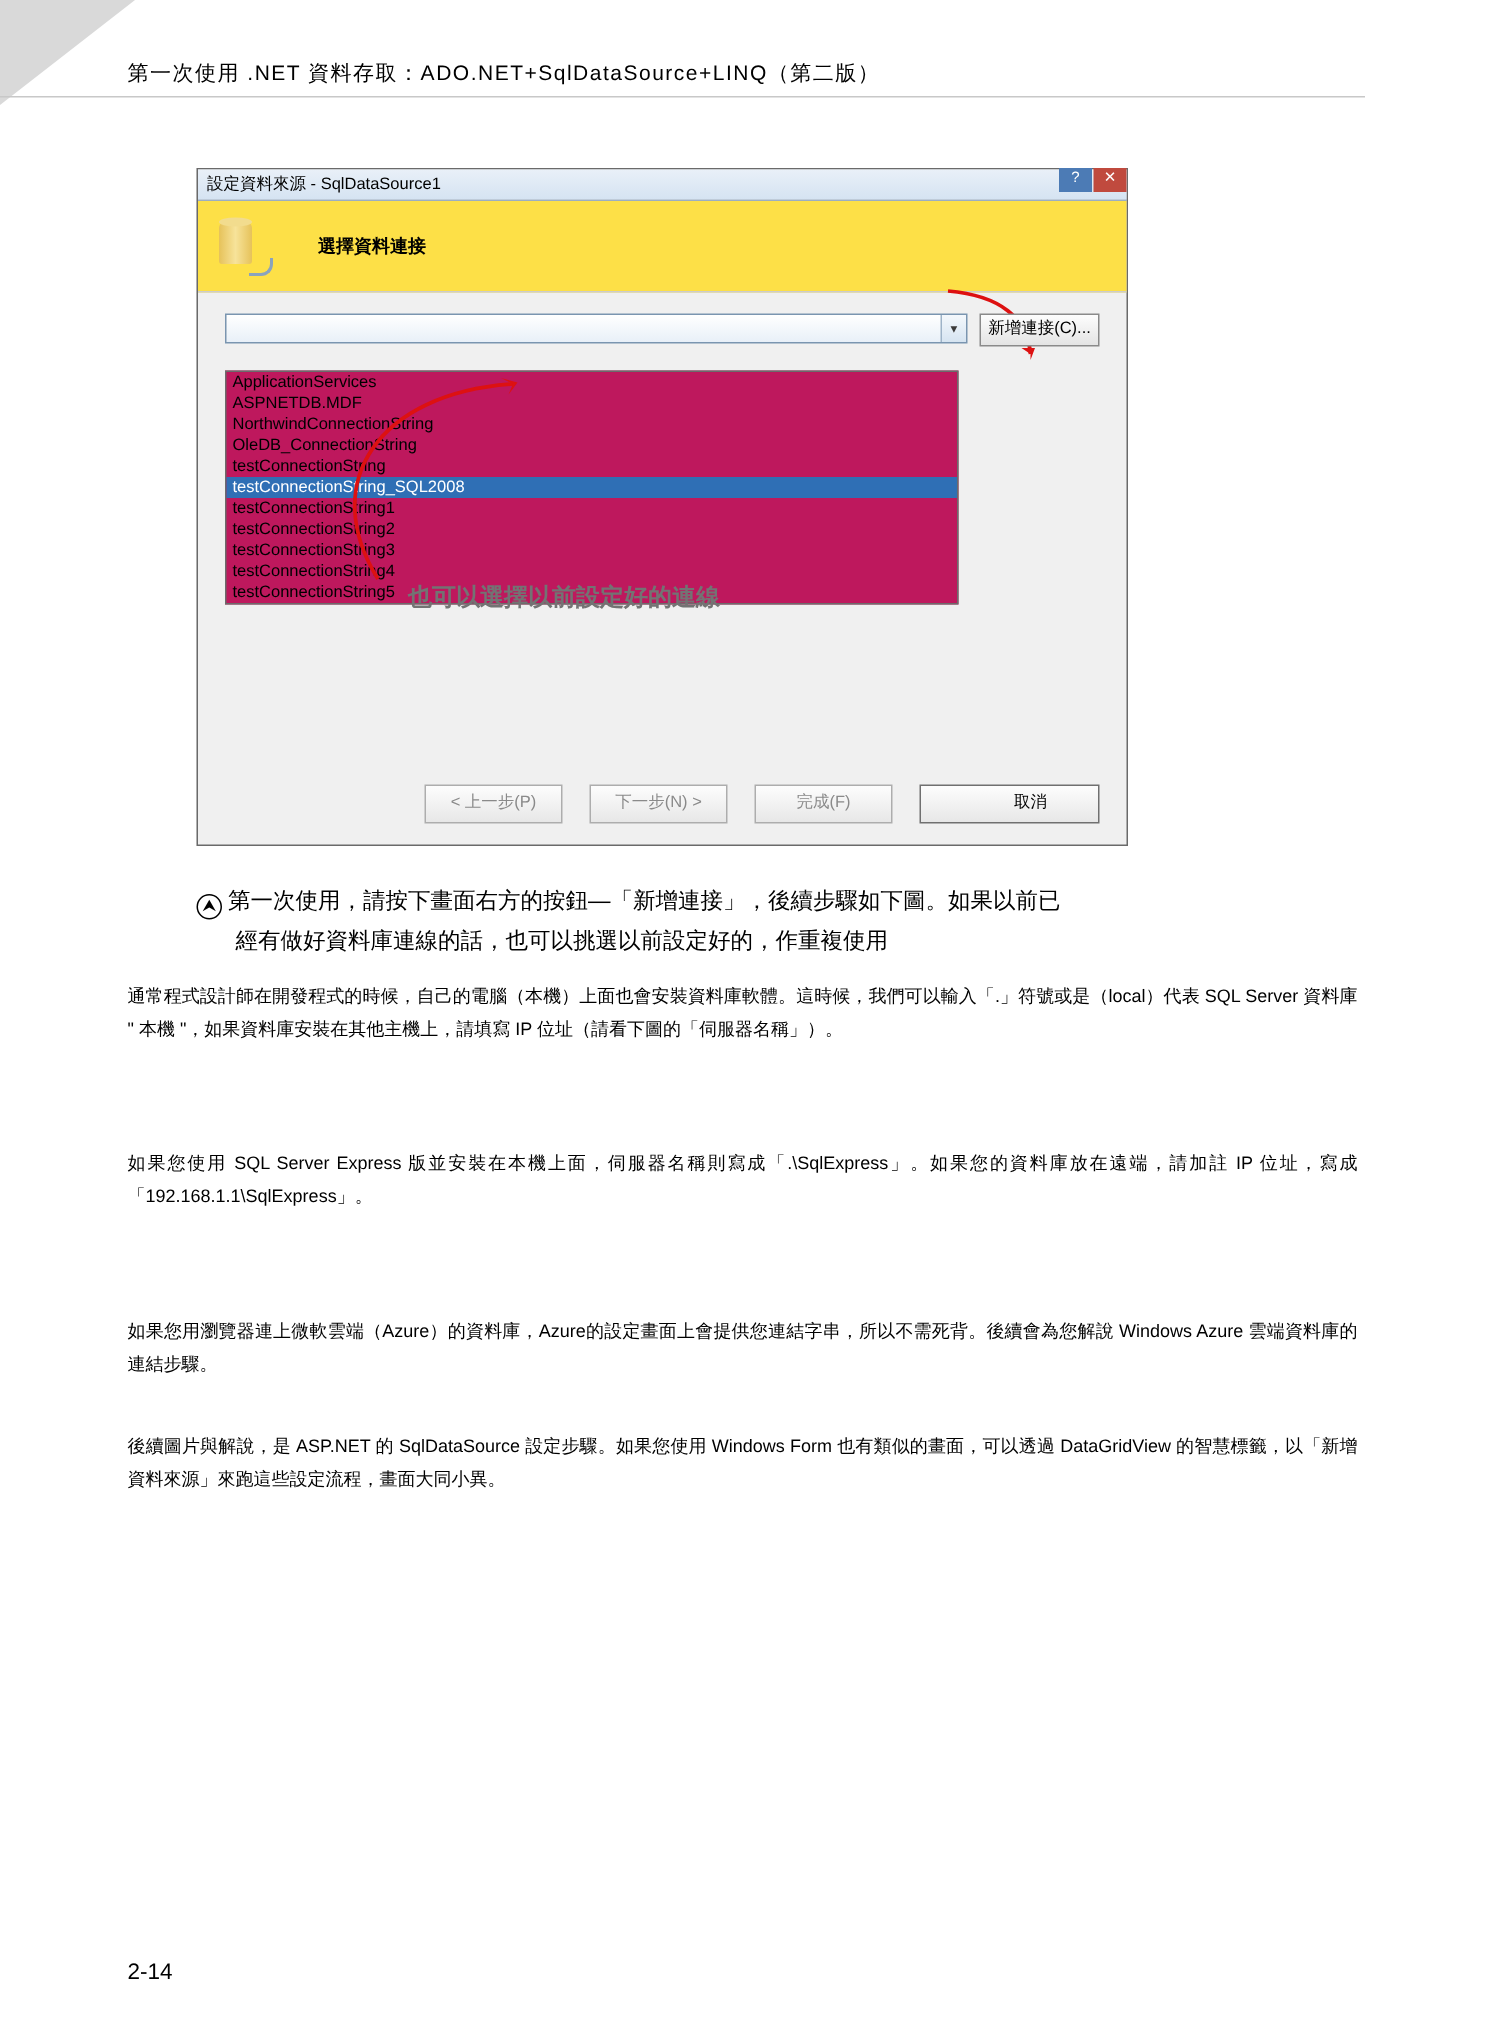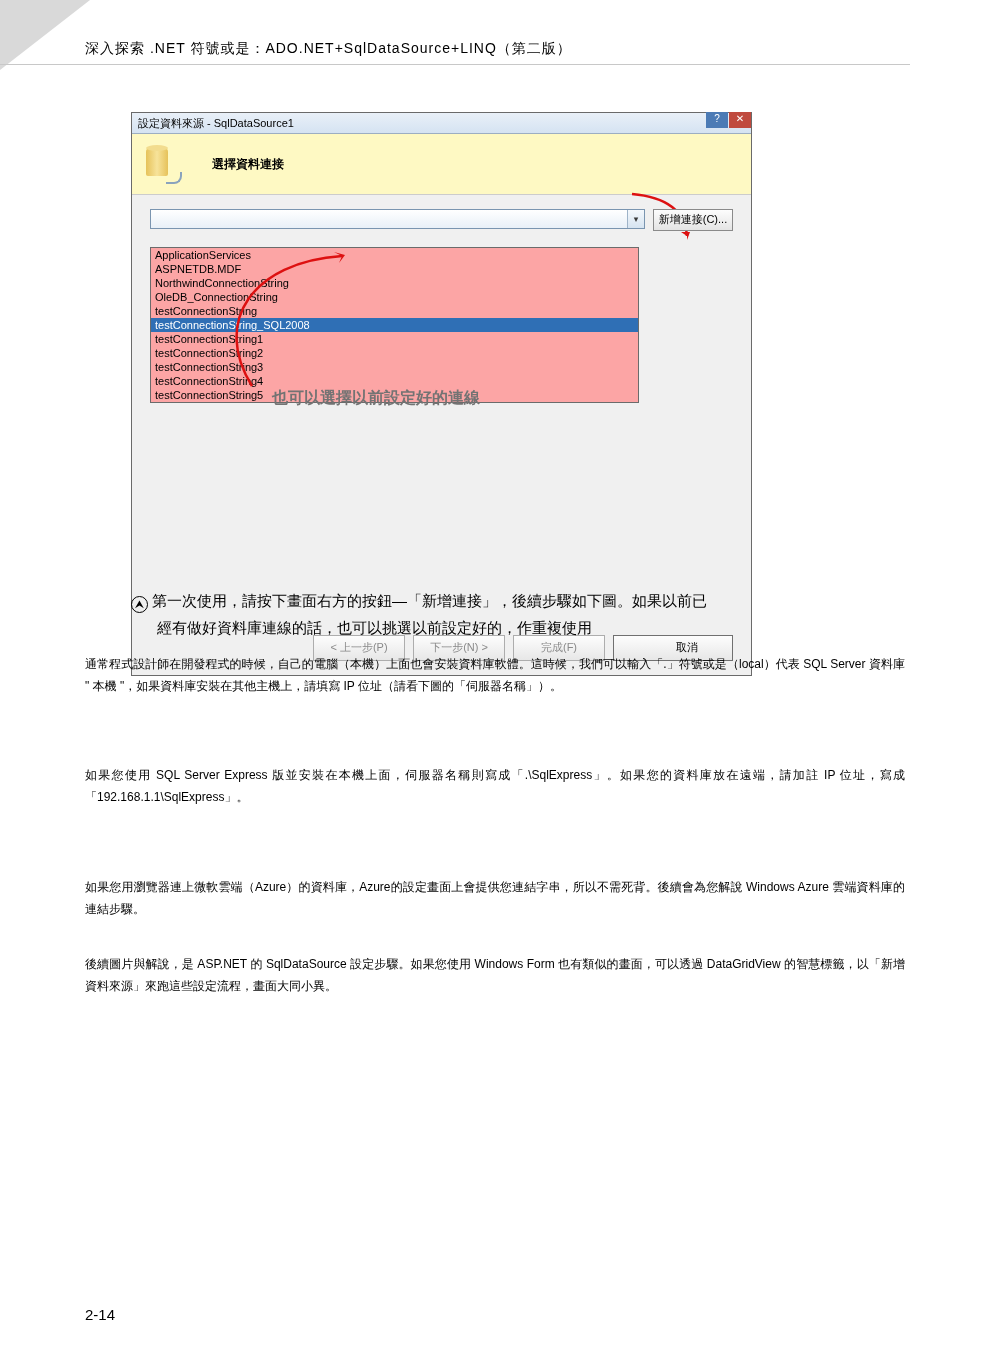--- a/index.html
+++ b/index.html
@@ -37,21 +37,21 @@
     height: 1px;
     background: #c8c8c8;
   }
 
   
   .dialog {
     position: absolute;
     top: 112px;
     left: 131px;
     width: 621px;
-    height: 564px;
+    height: 452px;
     border: 1px solid #6a6a6a;
     background: #f0f0f0;
     box-sizing: border-box;
     font-family: "Microsoft JhengHei", Tahoma, sans-serif;
   }
   .titlebar {
     height: 20px;
     background: linear-gradient(#e9f0f8, #d5e3f2);
     border-bottom: 1px solid #9caec2;
     font-size: 11px;
@@ -73,21 +73,21 @@
     font-size: 10px;
     text-align: center;
     line-height: 14px;
     color: #fff;
   }
   .tb-help { background: #4c7bb5; }
   .tb-close { background: #c04a3e; }
 
   .wizard-header {
     height: 60px;
-    background: #fef9c3;
+    background: #fde047;
     border-bottom: 1px solid #ccc;
     position: relative;
   }
   .db-icon {
     position: absolute;
     left: 14px;
     top: 14px;
     width: 30px;
     height: 34px;
   }
@@ -183,21 +183,21 @@
     text-align: center;
     line-height: 18px;
   }
 
   .dropdown-list {
     position: absolute;
     left: 18px;
     top: 52px;
     width: 487px;
     border: 1px solid #6b6b6b;
-    background: #fca5a5;
+    background: #be185d;
     font-size: 11px;
     z-index: 5;
   }
   .dropdown-list .item {
     padding: 1px 4px;
     white-space: nowrap;
   }
   .dropdown-list .item.selected {
     background: #2f6fb5;
     color: #fff;
@@ -220,21 +220,21 @@
     font-size: 16px;
     font-weight: bold;
     z-index: 6;
   }
 
   .button-row {
     position: absolute;
     bottom: 14px;
     right: 18px;
     display: flex;
-    gap: 8px;
+    gap: 18px;
   }
   .wiz-btn {
     width: 90px;
     height: 24px;
     border: 1px solid #adadad;
     background: linear-gradient(#fdfdfd,#e7e7e7);
     font-size: 11px;
     text-align: center;
     line-height: 22px;
     color: #8a8a8a;
@@ -284,21 +284,21 @@
     left: 85px;
     bottom: 30px;
     font-size: 15px;
     color: #000;
   }
 </style>
 </head>
 <body>
 
 <div class="header-corner"></div>
-<div class="page-header">深入探索 .NET 符號或是：ADO.NET+SqlDataSource+LINQ（第二版）</div>
+<div class="page-header">第一次使用 .NET 資料存取：ADO.NET+SqlDataSource+LINQ（第二版）</div>
 <div class="header-line"></div>
 
 <div class="dialog">
   <div class="titlebar">
     <span>設定資料來源 - SqlDataSource1</span>
     <div class="buttons">
       <div class="tb-btn tb-help">?</div>
       <div class="tb-btn tb-close">✕</div>
     </div>
   </div>

